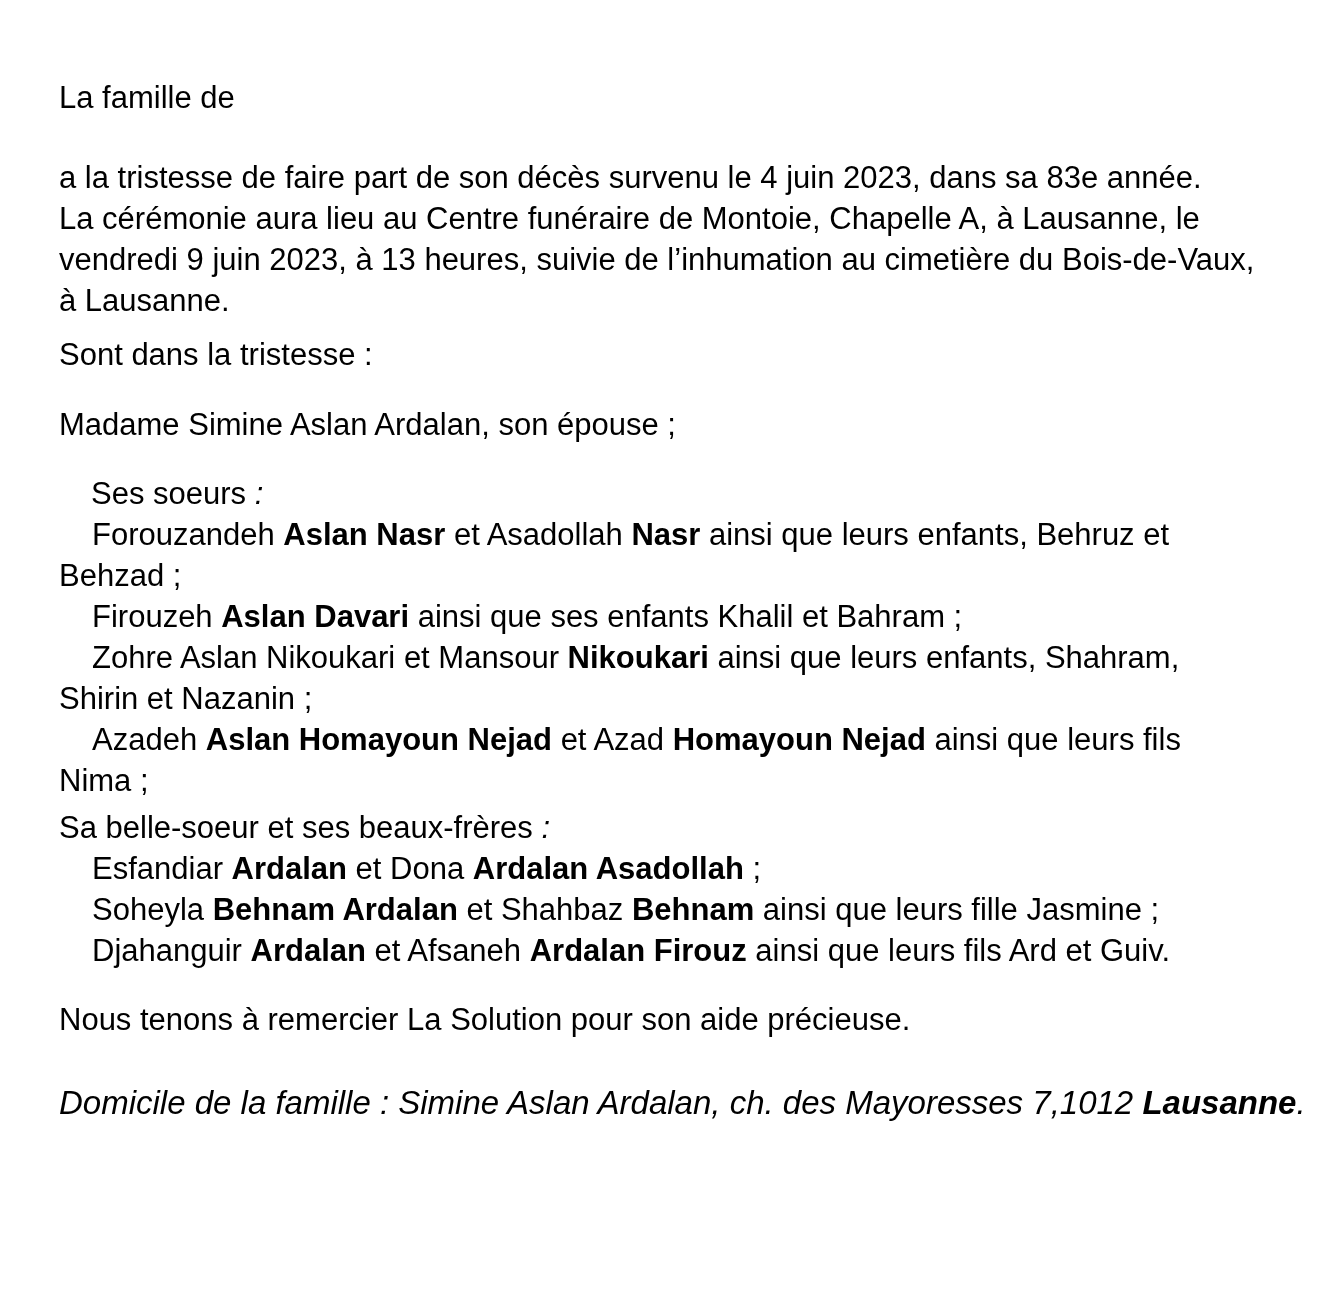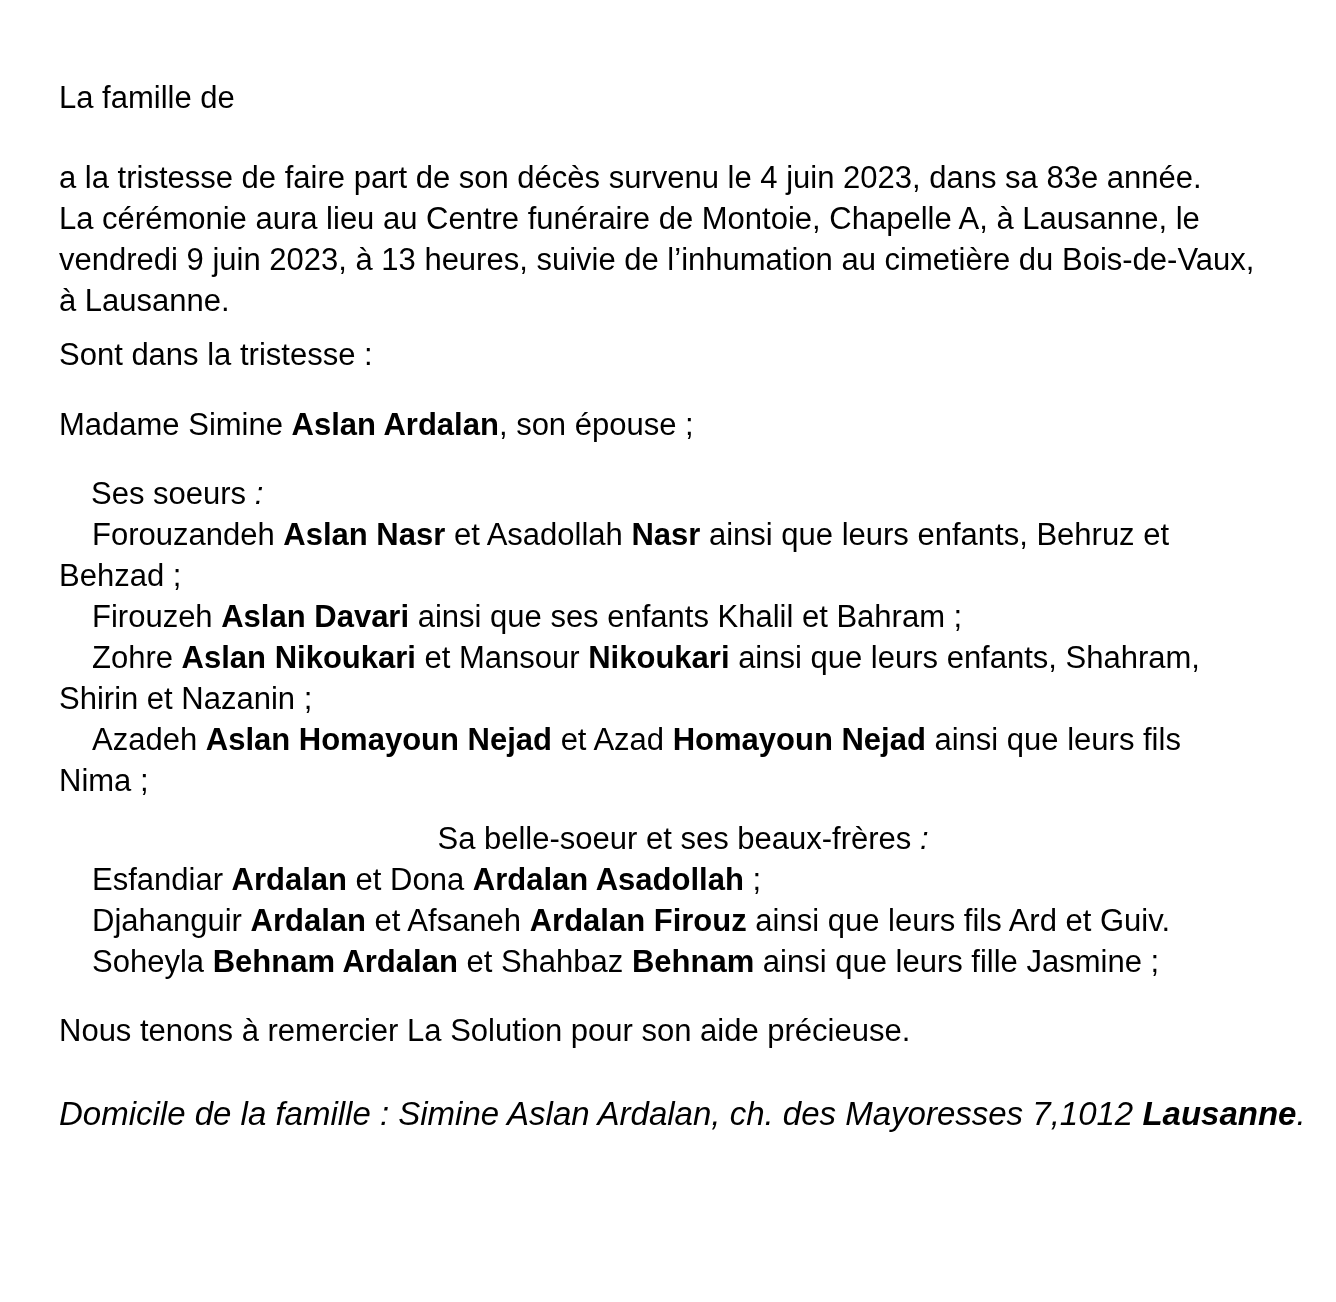--- a/index.html
+++ b/index.html
@@ -19,53 +19,53 @@
     font-size: 34px;
     letter-spacing: 3px;
     text-align: center;
     margin-top: 26px;
   }
   .announcement { margin-top: 39px; }
   .grief-header { margin-top: 13px; }
   .spouse-line { margin-top: 29px; }
   .sisters-header { margin-top: 28px; margin-left: 32px; }
   .indent { text-indent: 33px; }
-  .inlaws-header { margin-top: 17px; text-align: center; }
+  .inlaws-header { margin-top: 6px; }
   .thanks-line { margin-top: 28px; }
   .domicile-line { margin-top: 42px; font-size: 33px; font-style: italic; }
 </style>
 </head>
 <body>
 
 <div class="page">
 
   <p>La famille de</p>
 
 
   <p class="announcement"><span>a la tristesse de faire part de son décès survenu le 4 juin 2023, dans sa 83e année.</span><br><span>La cérémonie aura lieu au Centre funéraire de Montoie, Chapelle A, à Lausanne, le</span><br><span>vendredi 9 juin 2023, à 13 heures, suivie de l’inhumation au cimetière du Bois-de-Vaux,</span><br><span>à Lausanne.</span></p>
 
   <p class="grief-header">Sont dans la tristesse :</p>
 
-  <p class="spouse-line"><span>Madame Simine </span><span style="font-weight: bold;">Aslan Ardalan</span><span>, son épouse ;</span></p>
+  <p class="spouse-line"><span>Madame Simine </span><span style="font-weight: normal;">Aslan Ardalan</span><span>, son épouse ;</span></p>
 
   <p class="sisters-header"><span>Ses soeurs </span><span style="font-style: italic;">:</span></p>
 
   <p class="indent"><span>Forouzandeh </span><span style="font-weight: bold; margin-top: 20px;">Aslan Nasr</span><span> et Asadollah </span><span style="font-weight: bold;">Nasr</span><span> ainsi que leurs enfants, Behruz et</span><br><span>Behzad ;</span></p>
 
   <p class="indent"><span>Firouzeh </span><span style="font-weight: bold;">Aslan Davari</span><span> ainsi que ses enfants Khalil et Bahram ;</span></p>
 
-  <p class="indent"><span>Zohre </span><span style="font-weight: bold;">Aslan Nikoukari</span><span> et Mansour </span><span style="font-weight: bold;">Nikoukari</span><span> ainsi que leurs enfants, Shahram,</span><br><span>Shirin et Nazanin ;</span></p>
+  <p class="indent"><span>Zohre </span><span style="font-weight: normal;">Aslan Nikoukari</span><span> et Mansour </span><span style="font-weight: bold;">Nikoukari</span><span> ainsi que leurs enfants, Shahram,</span><br><span>Shirin et Nazanin ;</span></p>
 
   <p class="indent"><span>Azadeh </span><span style="font-weight: bold;">Aslan Homayoun Nejad</span><span> et Azad </span><span style="font-weight: bold;">Homayoun Nejad</span><span> ainsi que leurs fils</span><br><span>Nima ;</span></p>
 
   <p class="inlaws-header"><span>Sa belle-soeur et ses beaux-frères </span><span style="font-style: italic;">:</span></p>
 
   <p class="indent"><span>Esfandiar </span><span style="font-weight: bold;">Ardalan</span><span> et Dona </span><span style="font-weight: bold;">Ardalan Asadollah</span><span> ;</span></p>
 
+  <p class="indent"><span>Soheyla </span><span style="font-weight: bold;">Behnam Ardalan</span><span> et Shahbaz </span><span style="font-weight: bold;">Behnam</span><span> ainsi que leurs fille Jasmine ;</span></p>
+
   <p class="indent"><span>Djahanguir </span><span style="font-weight: bold;">Ardalan</span><span> et Afsaneh </span><span style="font-weight: bold;">Ardalan Firouz</span><span> ainsi que leurs fils Ard et Guiv.</span></p>
-
-  <p class="indent"><span>Soheyla </span><span style="font-weight: bold;">Behnam Ardalan</span><span> et Shahbaz </span><span style="font-weight: bold;">Behnam</span><span> ainsi que leurs fille Jasmine ;</span></p>
 
   <p class="thanks-line">Nous tenons à remercier La Solution pour son aide précieuse.</p>
 
   <p class="domicile-line"><span>Domicile de la famille : Simine Aslan Ardalan, ch. des Mayoresses 7,1012 </span><span style="font-weight: bold;">Lausanne</span><span>.</span></p>
 
 </div>
 
 </body></html>

